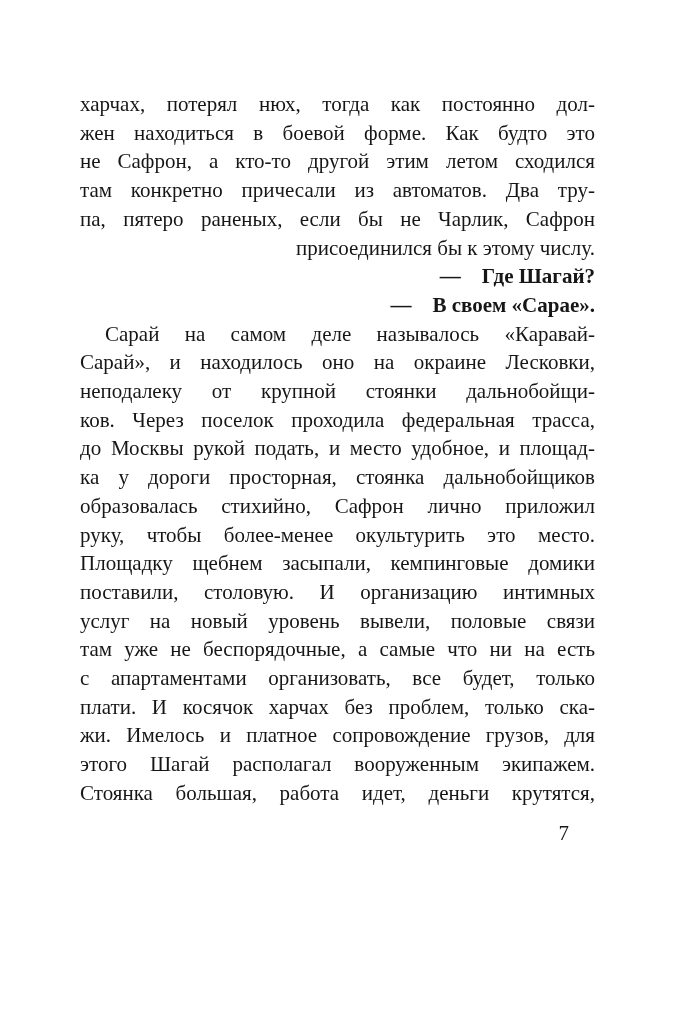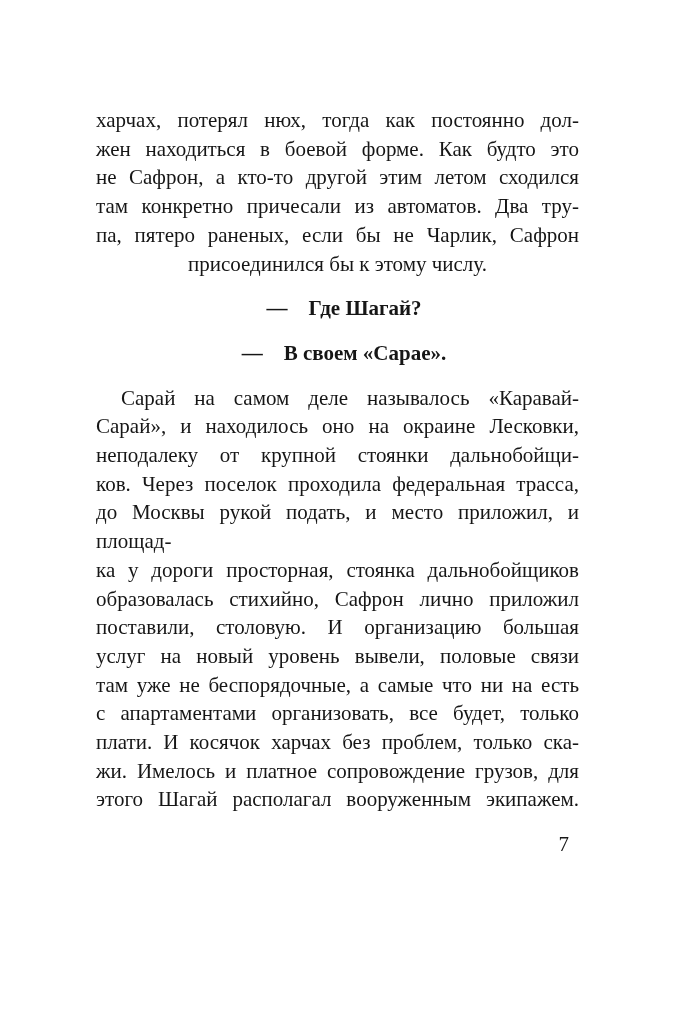--- a/index.html
+++ b/index.html
@@ -17,23 +17,23 @@
     color: #161616;
   }
   .text-block {
     position: absolute;
     left: 80px;
     top: 90px;
     width: 515px;
     font-size: 21px;
     line-height: 28.7px;
   }
-  .para { margin: 16px; padding: 0; }
+  .para { margin: 0; padding: 0; }
   .ln {
-    text-align: center;
+    text-align: right;
     white-space: normal;
   }
   
   .j {
     text-align: justify;
     text-align-last: justify;
   }
   
   .ind { text-indent: 25px; }
   
@@ -67,27 +67,30 @@
 
     <div class="para">
       <div class="ln dlg">— В своем «Сарае».</div>
     </div>
 
     <div class="para">
       <div class="ln j ind">Сарай на самом деле называлось «Каравай-</div>
       <div class="ln j">Сарай», и находилось оно на окраине Лесковки,</div>
       <div class="ln j">неподалеку от крупной стоянки дальнобойщи-</div>
       <div class="ln j">ков. Через поселок проходила федеральная трасса,</div>
-      <div class="ln j">до Москвы рукой подать, и место приложил, и площад-</div>
+      <div class="ln j">до Москвы рукой подать, и место удобное, и площад-</div>
       <div class="ln j">ка у дороги просторная, стоянка дальнобойщиков</div>
       <div class="ln j">образовалась стихийно, Сафрон лично приложил</div>
-      <div class="ln j">поставили, столовую. И организацию большая</div>
+      <div class="ln j">руку, чтобы более-менее окультурить это место.</div>
+      <div class="ln j">Площадку щебнем засыпали, кемпинговые домики</div>
+      <div class="ln j">поставили, столовую. И организацию интимных</div>
       <div class="ln j">услуг на новый уровень вывели, половые связи</div>
       <div class="ln j">там уже не беспорядочные, а самые что ни на есть</div>
       <div class="ln j">с апартаментами организовать, все будет, только</div>
       <div class="ln j">плати. И косячок харчах без проблем, только ска-</div>
       <div class="ln j">жи. Имелось и платное сопровождение грузов, для</div>
       <div class="ln j">этого Шагай располагал вооруженным экипажем.</div>
+      <div class="ln j">Стоянка большая, работа идет, деньги крутятся,</div>
     </div>
 
     <div class="folio">7</div>
   </div>
 </div>
 
 </body></html>

